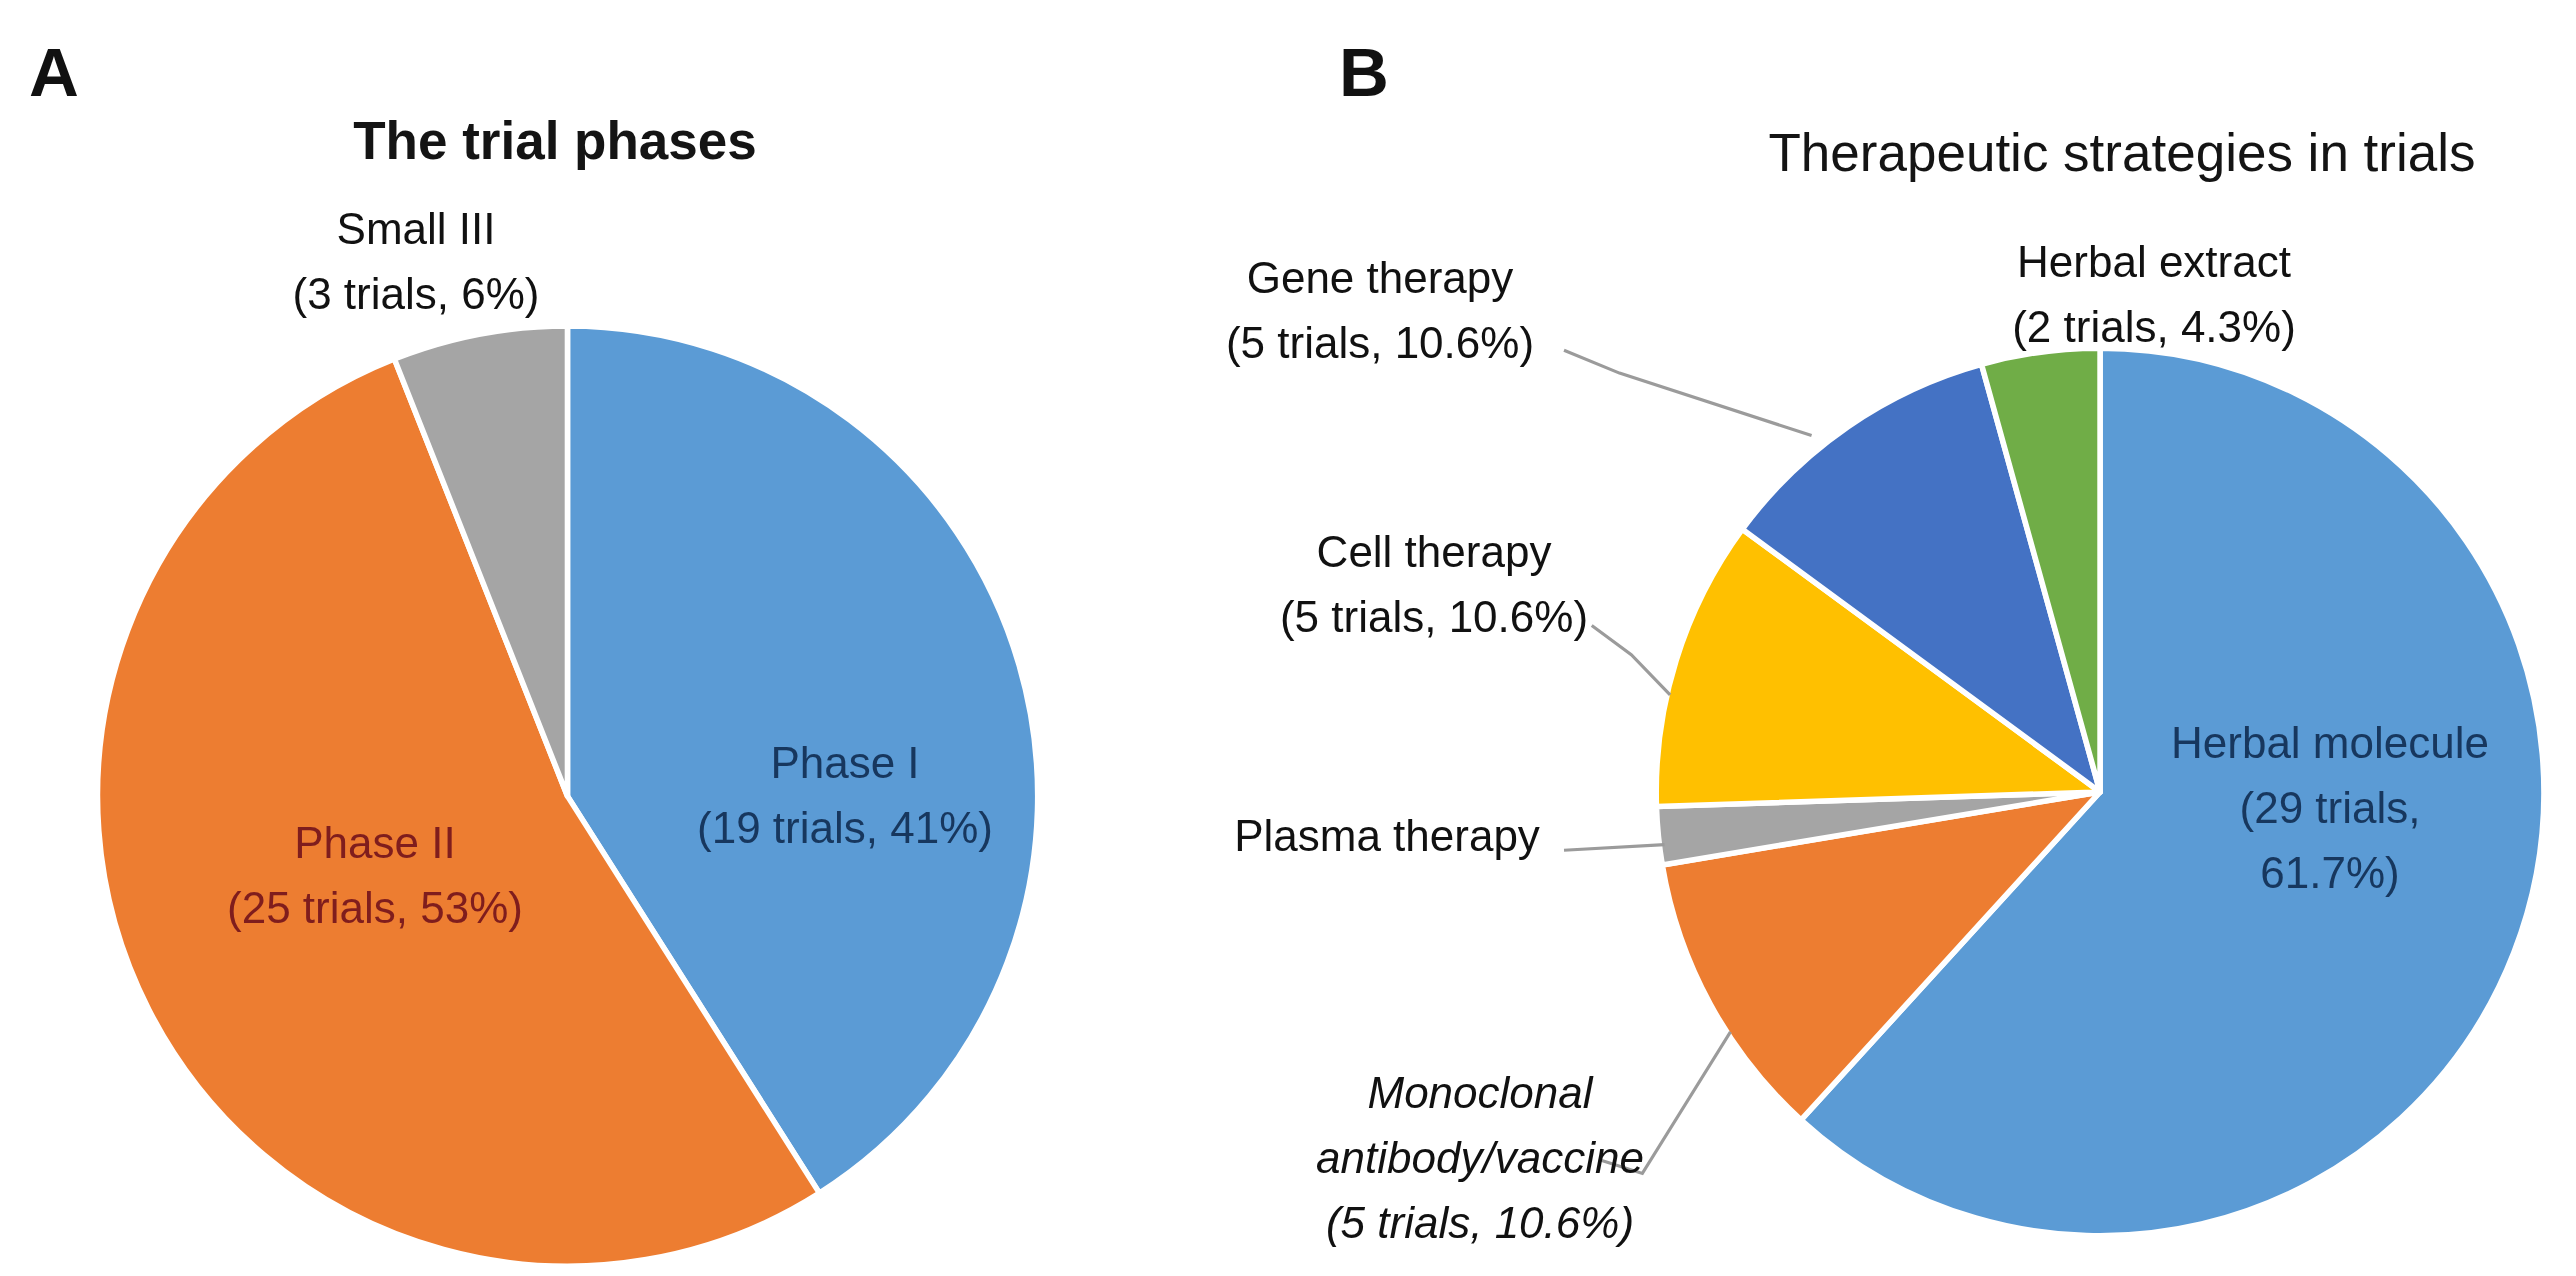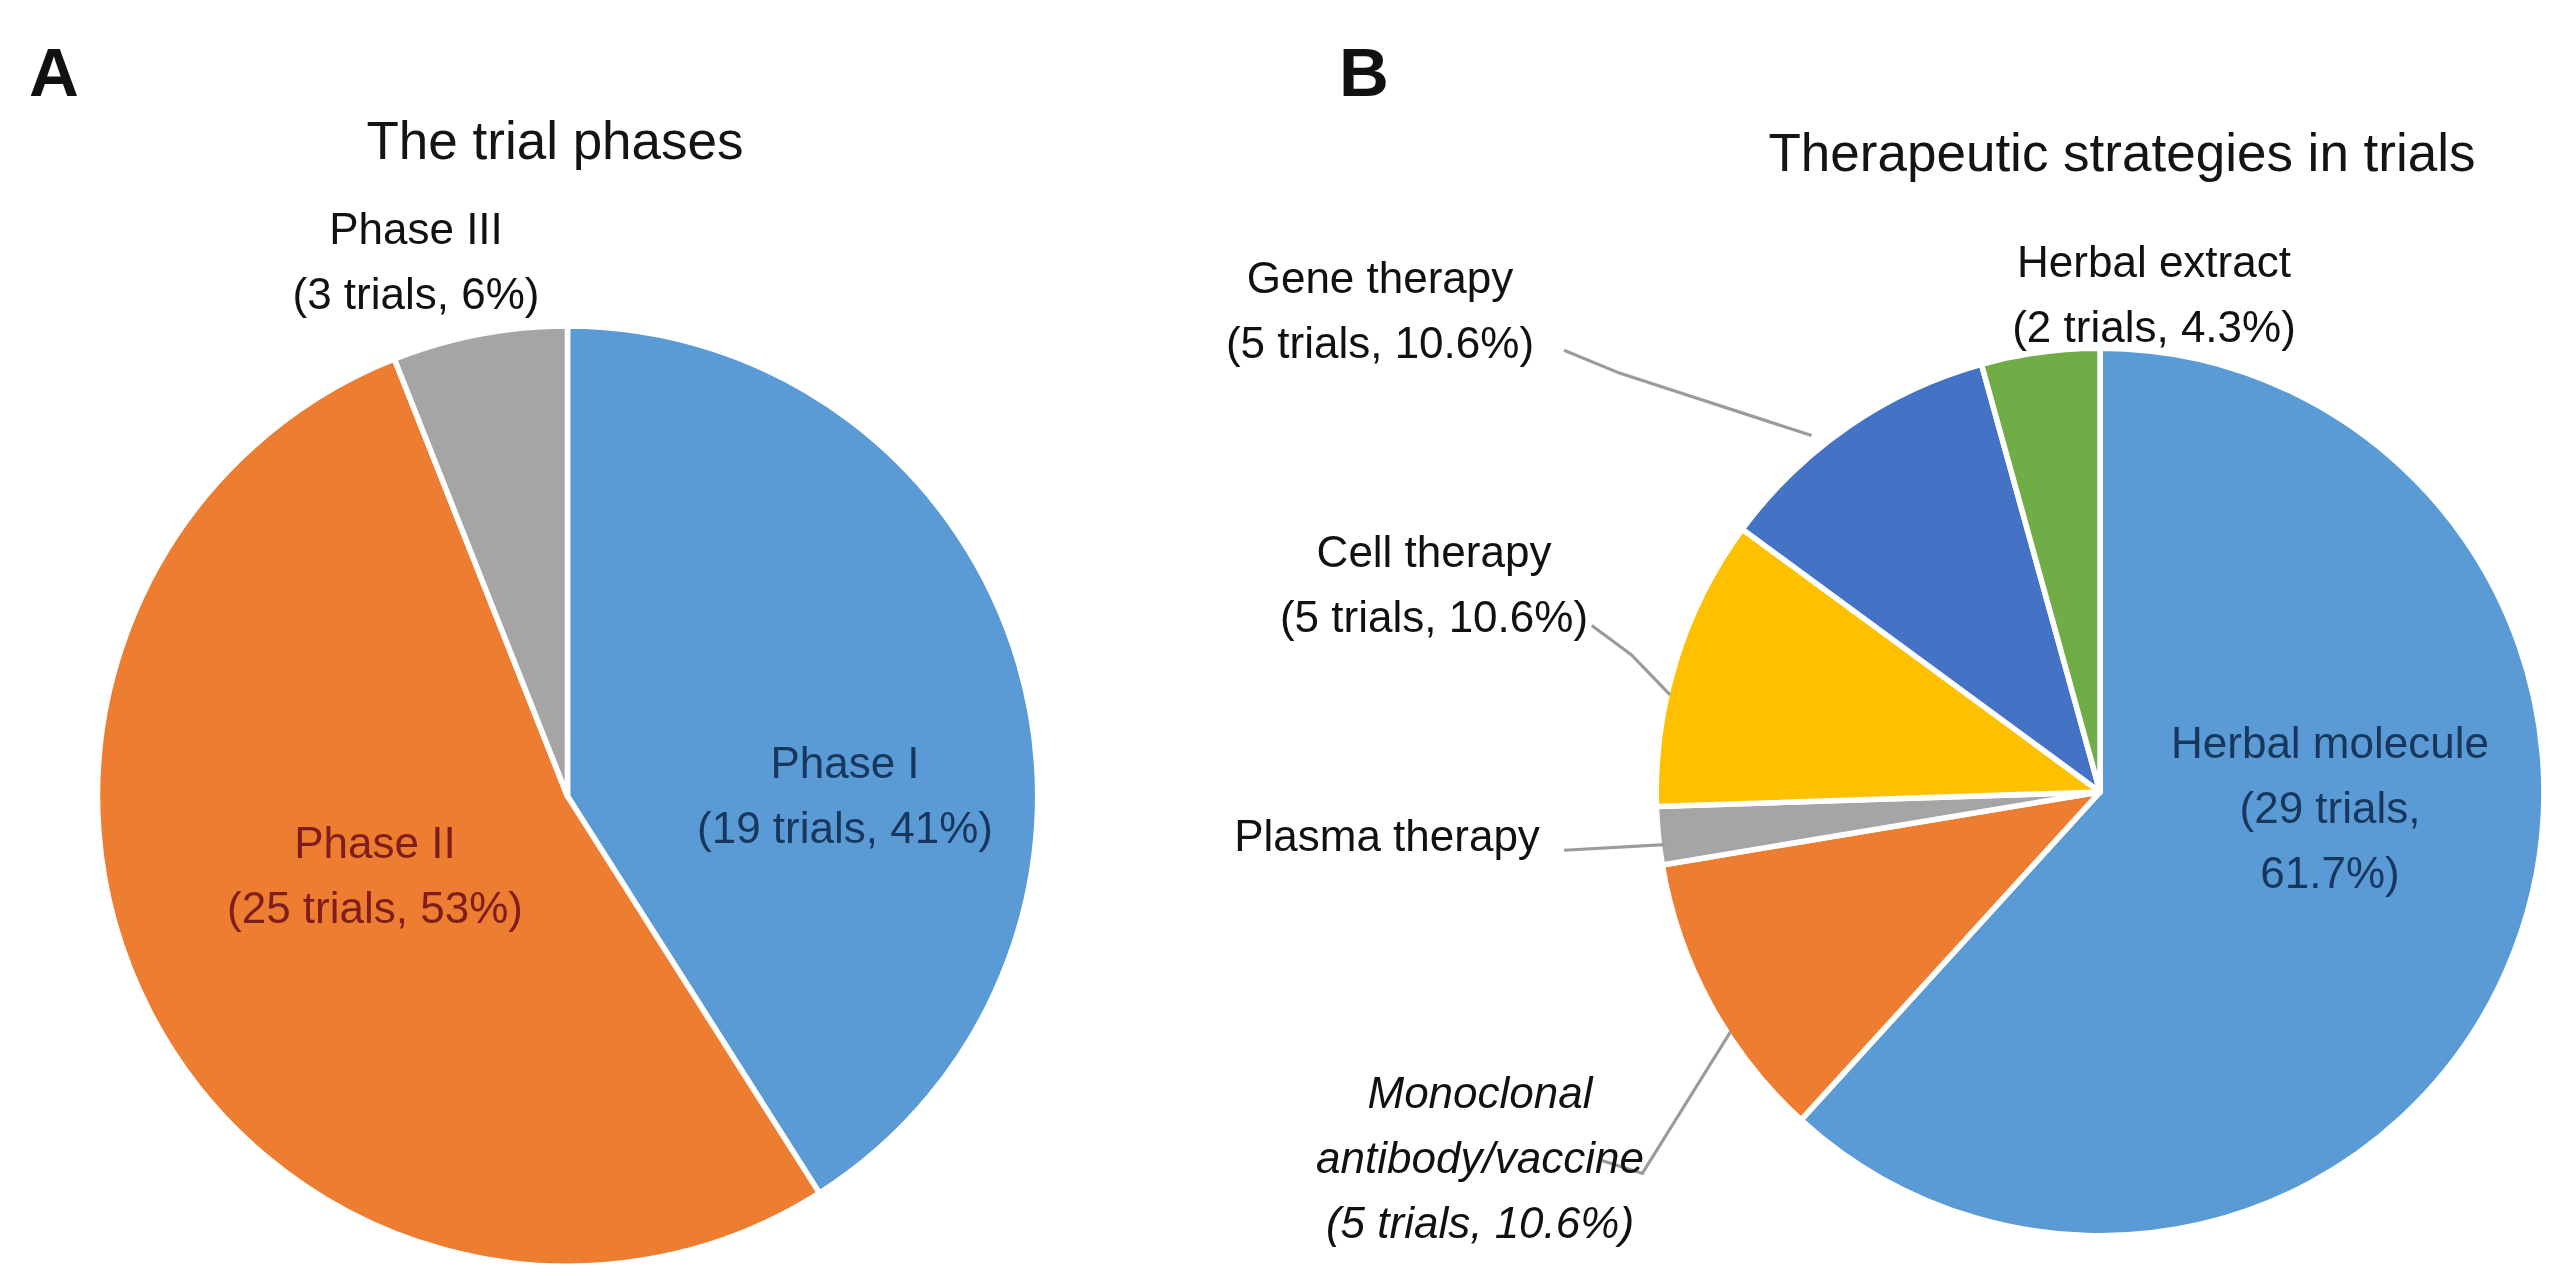--- a/index.html
+++ b/index.html
@@ -73,24 +73,24 @@
     <g fill="none" stroke="#9b9b9b" stroke-width="4.5">
       <polyline points="2255,505 2335,538 2612,628"></polyline>
       <polyline points="2295,902 2352,944 2408,1002"></polyline>
       <polyline points="2255,1226 2400,1218"></polyline>
       <polyline points="2305,1672 2368,1692 2495,1488"></polyline>
     </g>
   </svg>
 
   <div class="panel-letter" style="left:29px; top:38px;">A</div>
 
-  <div class="chart-title" style="left:555px; top:110px;">The trial phases</div>
+  <div class="chart-title" style="left:555px; top:110px;font-weight:bold;">The trial phases</div>
 
   <div class="callout" style="left:416px; top:196px;">
-    <span class="line">Phase III</span>
+    <span class="line">Small III</span>
     <span class="line">(3 trials, 6%)</span>
   </div>
 
   <div class="callout" style="left: 845px; top: 730px; color: rgb(23, 55, 94);">
     <span class="line">Phase I</span>
     <span class="line">(19 trials, 41%)</span>
   </div>
 
   <div class="callout" style="left: 375px; top: 810px; color: #7f1d1d;">
     <span class="line">Phase II</span>

